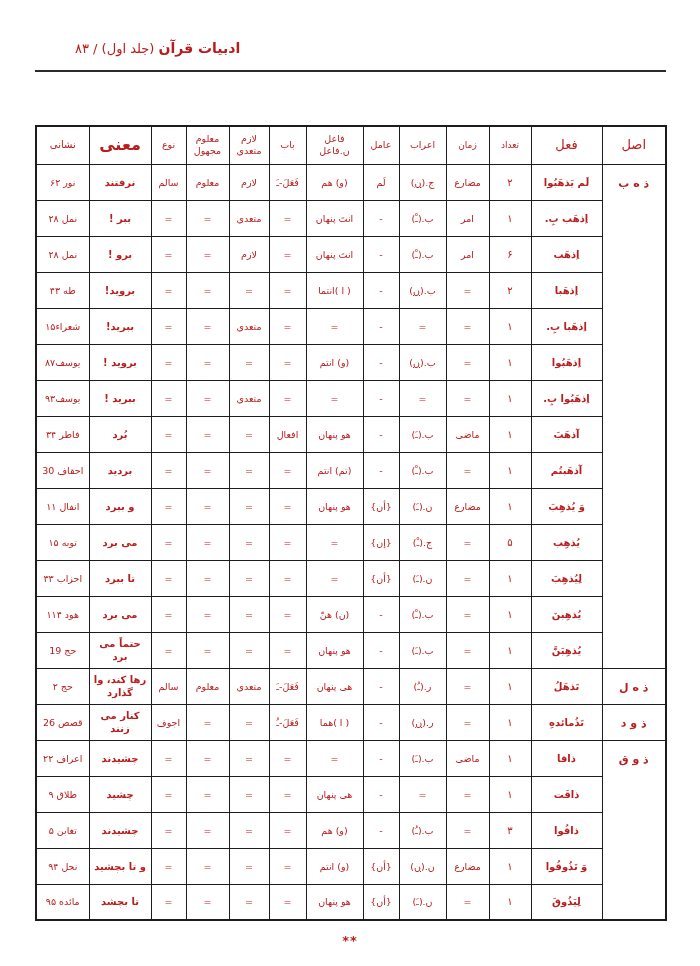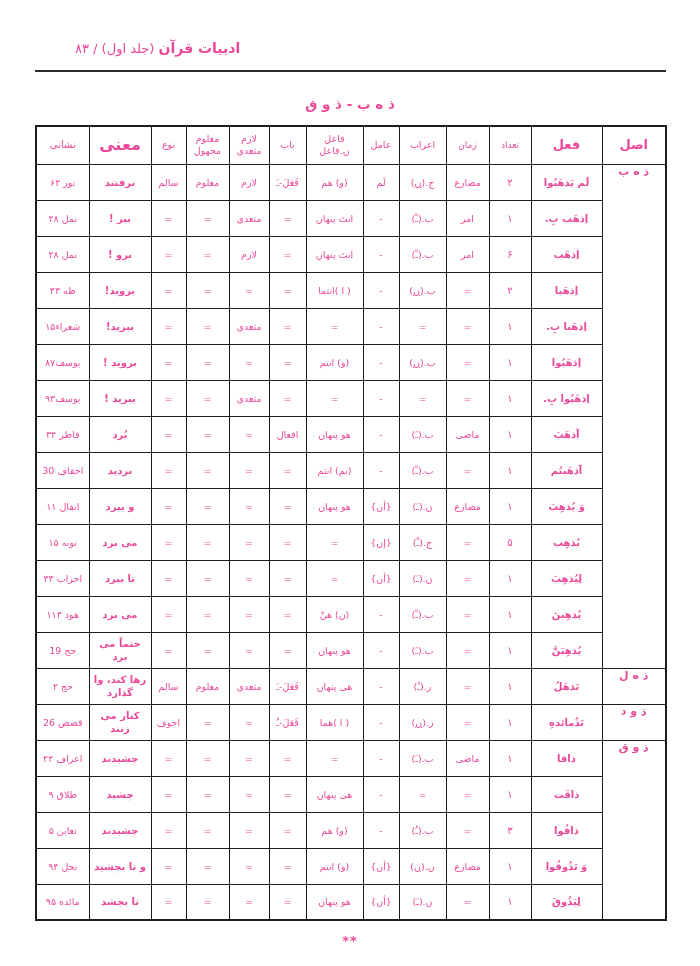--- a/index.html
+++ b/index.html
@@ -2,21 +2,21 @@
 <html><head>
 <meta charset="utf-8">
 <style>
   * { margin: 0; padding: 0; box-sizing: border-box; }
   body { background: #e8e8e8; }
   .page {
     width: 700px; height: 966px;
     background: #ffffff;
     position: relative;
     font-family: "DejaVu Sans", sans-serif;
-    color: #ec4899;
+    color: #b91c1c;
     overflow: hidden;
   }
   .running-head {
     position: absolute; top: 40px; left: 75px;
     direction: rtl; white-space: nowrap;
     font-size: 13px;
   }
   .running-head b { font-size: 14px; }
   .head-rule {
     position: absolute; top: 70px; left: 35px;
@@ -36,25 +36,25 @@
   th, td {
     border: 1px solid #1c1c1c;
     text-align: center; vertical-align: middle;
     padding: 1px 2px;
     font-size: 9.5px; font-weight: normal;
     overflow: hidden;
   }
   thead tr { height: 38px; }
   tbody tr { height: 36px; }
   th { white-space: pre-line; line-height: 1.25; }
-  .h-asl, .h-feel { font-size: 13px; font-weight: bold; }
+  .h-asl, .h-feel { font-size: 13px; font-weight: normal; }
   .h-mani { font-size: 16px; font-weight: bold; }
   .h-tedad, .h-zaman { font-size: 9px; margin-top: 30px; }
   .h-neshani { font-size: 10px; }
-  .c-asl { font-weight: bold; font-size: 11px; vertical-align: top; padding-top: 0; white-space: nowrap; }
+  .c-asl { font-weight: bold; font-size: 11px; vertical-align: top; padding-top: 12px; white-space: nowrap; }
   .c-feel { font-weight: bold; font-size: 10px; white-space: nowrap; }
   .c-tedad { font-size: 10px; }
   .c-mani { font-weight: bold; font-size: 10px; line-height: 1.3; }
   .c-erab u { text-underline-offset: 1px; }
   .footer-mark {
     position: absolute; top: 933px; left: 0;
     width: 100%; text-align: center;
     font-size: 13px; font-weight: bold; letter-spacing: 1px;
   }
 </style>
@@ -62,21 +62,20 @@
 <body>
 
 <div class="page">
 
   <div class="running-head">
     <b>ادبیات قرآن</b><span> (جلد اول) / ۸۳</span>
   </div>
 
   <div class="head-rule"></div>
 
-  <div class="section-title">ذ ه ب - ذ و ق</div>
 
   <div class="table-wrap">
     <table>
       <colgroup>
           <col style="width: 64px;">
           <col style="width: 71px;">
           <col style="width: 42px;">
           <col style="width: 43px;">
           <col style="width: 47px;">
           <col style="width: 36px;">

